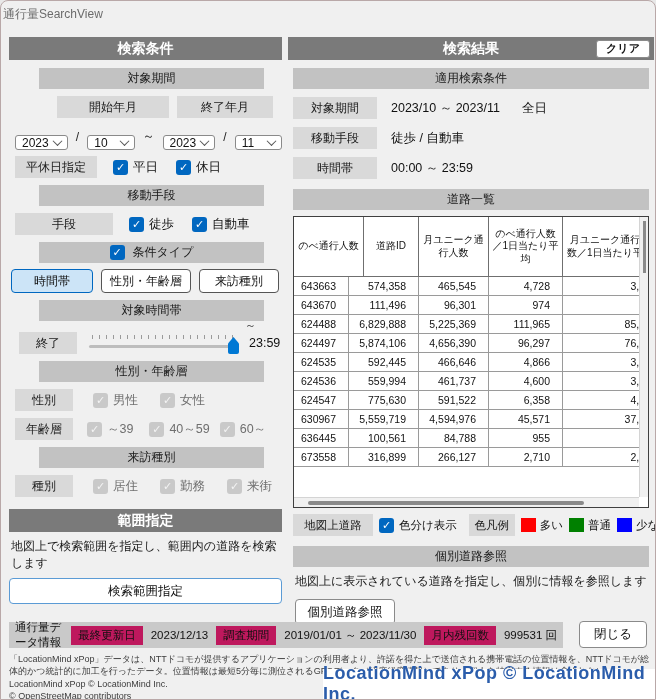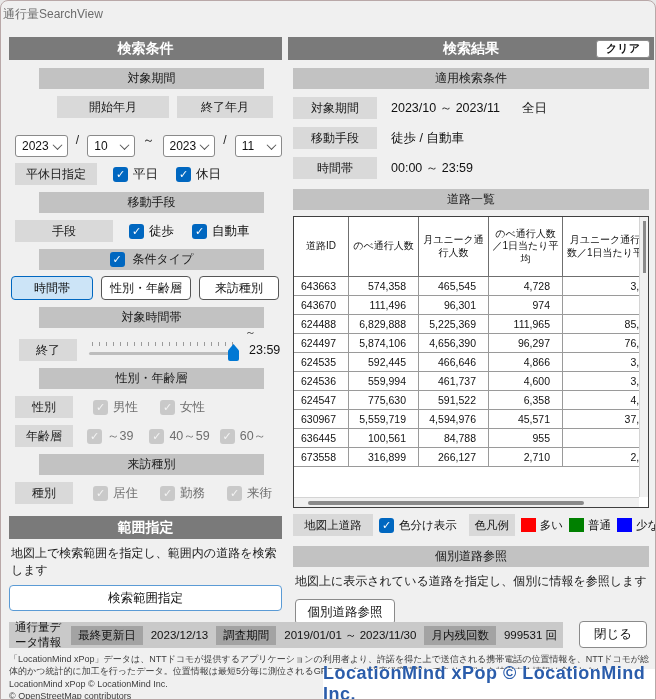--- a/index.html
+++ b/index.html
@@ -9,21 +9,21 @@
   .win-title{position:absolute;left:2px;top:5px;font-size:12px;color:#6b6b6b;}
   .col{position:absolute;top:36px;}
   .col.left{left:8px;width:273px;}
   .col.right{left:287px;width:366px;}
   .sec-hdr{position:relative;height:23px;background:#7a7a7a;color:#fff;font-size:14px;font-weight:bold;display:flex;align-items:center;justify-content:center;}
   .sub-hdr{height:21px;background:#c2c2c2;color:#1a1a1a;font-size:12px;display:flex;align-items:center;justify-content:center;gap:8px;}
   .ml30{margin:8px 18px 0 30px;}
   .mr5{margin-left:5px;margin-right:5px;}
   .row{display:flex;align-items:center;}
   .chip{background:#d9d9d9;color:#1a1a1a;font-size:12px;display:flex;align-items:center;justify-content:center;height:22px;}
-  .dd{background:#fff;border:1px solid #8a8a8a;border-radius:3px;height:22px;display:flex;align-items:center;justify-content:space-between;padding:0 6px;font-size:12px;color:#111;margin-top:12px;}
+  .dd{background:#fff;border:1px solid #8a8a8a;border-radius:3px;height:15px;display:flex;align-items:center;justify-content:space-between;padding:0 6px;font-size:12px;color:#111;margin-top:12px;}
   .chev{width:7px;height:7px;border-right:1.4px solid #555;border-bottom:1.4px solid #555;transform:rotate(45deg) translate(-1px,-1px);}
   .sep{font-size:12px;color:#222;padding:0 4px;}
   .cb{width:15px;height:15px;border-radius:3px;background:#0067c0;color:#fff;font-size:11px;font-weight:bold;display:flex;align-items:center;justify-content:center;flex:none;}
   .cb.off{background:#c9c9c9;color:#f4f4f4;}
   .cb-lbl{font-size:12.5px;color:#111;margin-left:5px;}
   .cb-lbl.dim{color:#6f6f6f;}
   .tab-btn{height:24px;background:#fff;border:1px solid #555;border-radius:4px;font-size:12px;color:#111;display:flex;align-items:center;justify-content:center;}
   .tab-btn.sel{background:#cce4f7;border:1.5px solid #0067c0;}
   .slider{position:relative;width:150px;height:24px;flex:none;}
   .track{position:absolute;left:0;right:0;height:3px;background:#bdbdbd;border-radius:2px;}
@@ -49,21 +49,21 @@
   .tcell{flex:none;font-size:10.5px;color:#111;display:flex;align-items:center;justify-content:flex-end;padding-right:12px;border-right:1px solid #9a9a9a;overflow:hidden;}
   .c0{width:55px;} .c1{width:70px;} .c2{width:70px;} .c3{width:74px;} .c4{width:95px;}
   .vscroll{position:absolute;right:0;top:0;bottom:10px;width:9px;background:#f0f0f0;border-left:1px solid #d4d4d4;}
   .vthumb{position:absolute;top:4px;left:3px;width:3px;height:52px;background:#8a8a8a;}
   .hscroll{position:absolute;left:0;right:9px;bottom:0;height:10px;background:#f0f0f0;border-top:1px solid #d4d4d4;}
   .hthumb{position:absolute;left:14px;top:3px;height:4px;width:80%;background:#8a8a8a;border-radius:2px;}
   .legend-sq{width:15px;height:14px;flex:none;}
   .lg-lbl{font-size:11.5px;color:#111;margin-left:4px;}
   .status-bar{position:absolute;left:8px;top:621px;width:554px;height:26px;background:#c9c9c9;display:flex;align-items:center;gap:8px;padding:0 6px;}
   .sb-title{font-size:11.5px;color:#111;}
-  .sb-chip{background:#a3a3a3;height:19px;display:flex;align-items:center;padding:0 7px;font-size:11.5px;color:#111;flex:none;}
+  .sb-chip{background:#be185d;height:19px;display:flex;align-items:center;padding:0 7px;font-size:11.5px;color:#111;flex:none;}
   .sb-val{font-size:11.5px;color:#111;white-space:nowrap;}
   .close-btn{position:absolute;left:578px;top:620px;width:68px;height:27px;border-radius:4px;font-size:12.5px;}
   .footer{position:absolute;left:8px;top:653px;width:642px;font-size:9px;line-height:1.3;color:#3c3c3c;}
   .footer .credits{margin-top:2px;}
   .logo-box{position:absolute;right:0;bottom:0;width:332px;height:30px;background:#fff;display:flex;align-items:center;justify-content:center;font-size:18px;font-weight:bold;letter-spacing:0.5px;}
   .mt5{margin-top:5px;} .mt6{margin-top:6px;} .mt7{margin-top:7px;} .mt8{margin-top:8px;} .mt10{margin-top:10px;} .mt12{margin-top:12px;}
 </style>
 </head>
 <body>
 
@@ -245,22 +245,22 @@
       <span class="info-val">00:00 ～ 23:59</span>
     </div>
 
     <div class="sub-hdr mr5 mt10">
       <span>道路一覧</span>
     </div>
 
     <div class="road-table">
       <div class="table-inner">
         <div class="thead">
+          <div class="hcell c1">のべ通行人数</div>
           <div class="hcell c0">道路ID</div>
-          <div class="hcell c1">のべ通行人数</div>
           <div class="hcell c2">月ユニーク通行人数</div>
           <div class="hcell c3">のべ通行人数／1日当たり平均</div>
           <div class="hcell c4">月ユニーク通行人数／1日当たり平均</div>
         </div>
         <div id="road-table-body">
             <div class="trow">
               <div class="tcell c0">643663</div>
               <div class="tcell c1">574,358</div>
               <div class="tcell c2">465,545</div>
               <div class="tcell c3">4,728</div>

